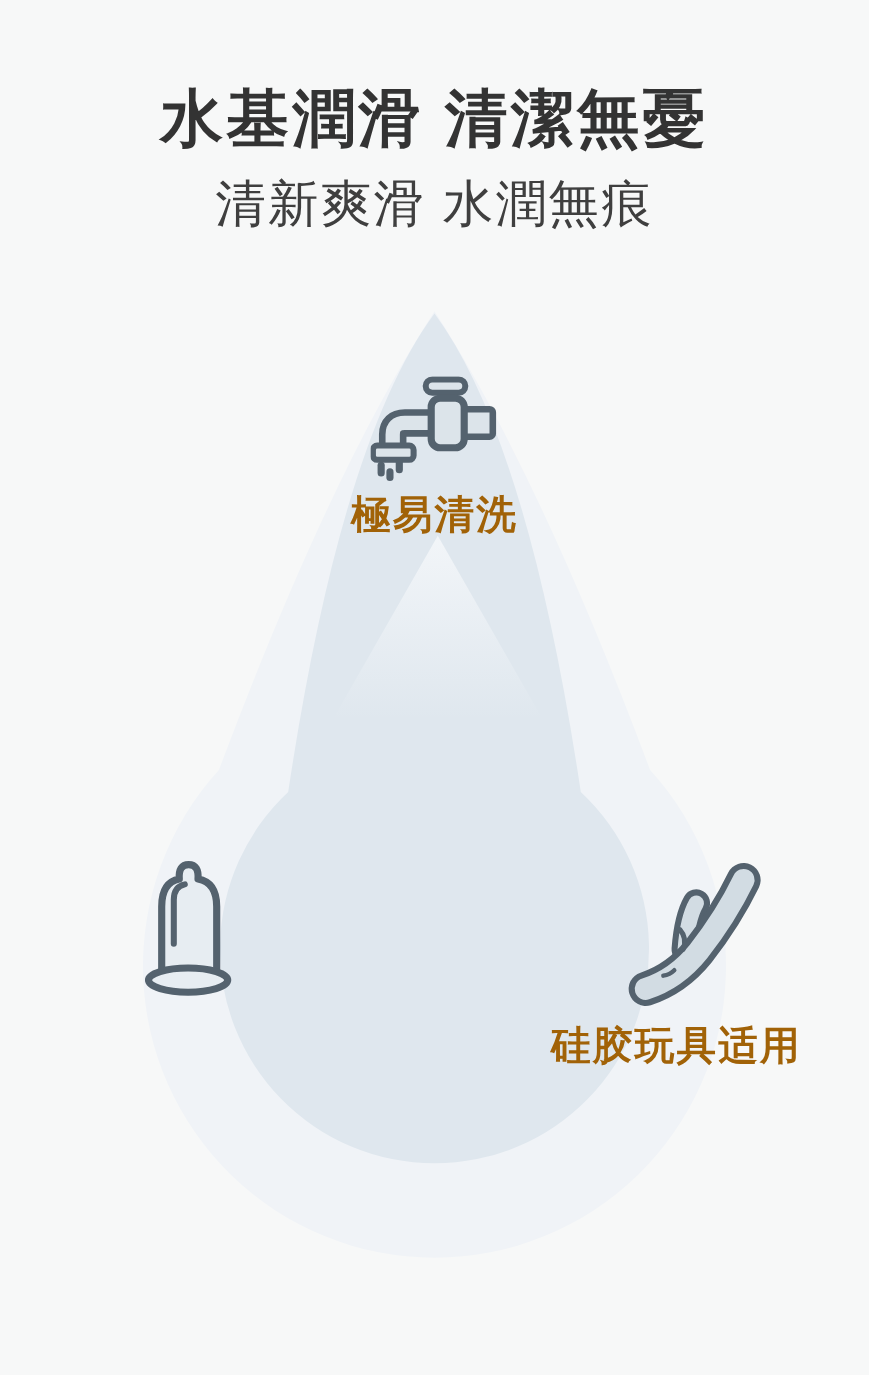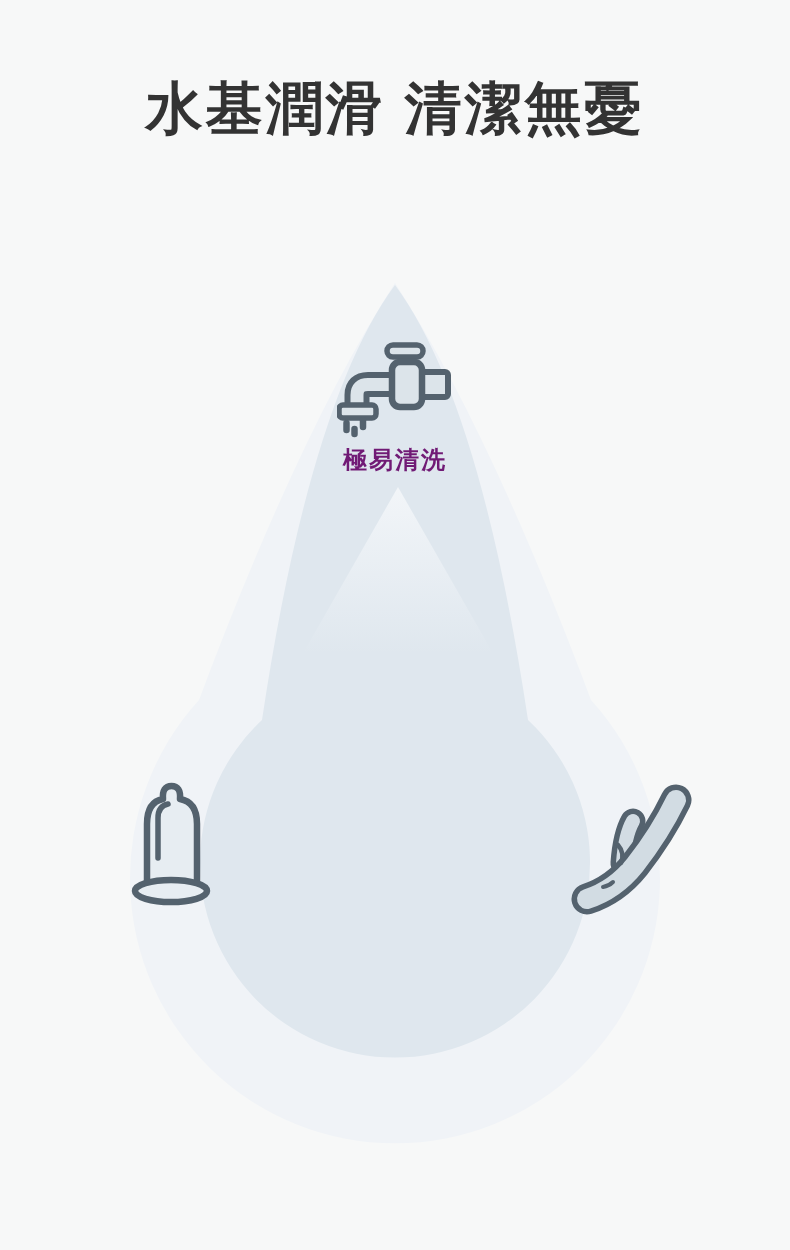--- a/index.html
+++ b/index.html
@@ -3,21 +3,21 @@
 <meta charset="utf-8">
 <style>
   html,body{margin:0;padding:0;}
   body{background:#f7f8f8;font-family:"Liberation Sans", sans-serif;}
   .page{position:relative;width:790px;height:1250px;margin:0 auto;background:#f7f8f8;overflow:hidden;}
   .drop-layer{position:absolute;left:0;top:0;width:790px;height:1250px;display:block;}
   .page-title{position:absolute;top:76px;left:0;width:790px;text-align:center;
     font-size:57px;font-weight:700;color:#333333;letter-spacing:3px;line-height:1.15;}
   .page-subtitle{position:absolute;top:158px;left:0;width:790px;text-align:center;
     font-size:46px;font-weight:300;color:#3f3f3f;letter-spacing:2px;line-height:1.2;}
-  .feature-label{position:absolute;font-size:24px;font-weight:700;color:#701a75;
+  .feature-label{position:absolute;font-size:36px;font-weight:700;color:#a16207;
     letter-spacing:2px;text-align:center;line-height:1.2;}
   .label-clean{top:446px;left:0;width:790px;}
   .label-latex{top:929px;left:37px;width:280px;}
   .label-toy{top:929px;left:475px;width:280px;}
   .icon-svg{position:absolute;display:block;}
   .faucet-pos{left:337px;top:342px;}
   .condom-pos{left:130px;top:780px;}
   .toy-pos{left:565px;top:783px;}
 </style>
 </head>
@@ -31,20 +31,21 @@
         <stop offset="0" stop-opacity="0.95" stop-color="#f3f6f9"></stop>
         <stop offset="1" stop-opacity="0" stop-color="#f3f6f9"></stop>
       </linearGradient>
     </defs>
     <path d="M395,283 Q490,430 591,700 A265,265 0 1 1 199,700 Q300,430 395,283 Z" fill="#f0f3f7"></path>
     <path d="M395,285 Q480,400 528,720 A195,195 0 1 1 262,720 Q310,400 395,285 Z" fill="#dfe7ee"></path>
     <polygon fill="url(#glow-grad)" points="398,487 302,655 494,655"></polygon>
   </svg>
 
   <div class="page-title">水基潤滑 清潔無憂</div>
+  <div class="page-subtitle">清新爽滑 水潤無痕</div>
 
   <svg class="icon-svg faucet-pos" width="116" height="96" viewBox="0 0 116 96">
     <g fill="none" stroke-linecap="round" stroke-linejoin="round" stroke="#54626e">
 
       <path d="M62,42.5 L31,42.5 Q20,42.5 20,53 L20,64" stroke-width="25" stroke-linecap="butt"></path>
 
       <path d="M62,42.5 L31,42.5 Q20,42.5 20,53 L20,64" stroke-width="13" stroke-linecap="butt" stroke="#dce4ea"></path>
 
       <rect x="2" y="63" width="37" height="13" rx="4" stroke-width="5.5" fill="#dce4ea"></rect>
 
@@ -81,14 +82,15 @@
       <path d="M58,80 Q60,52 68,38" stroke-width="14" stroke="#d2dce3"></path>
 
       <path d="M22,116 Q50,107 70,82 Q95,50 111,17" stroke-width="31"></path>
       <path d="M22,116 Q50,107 70,82 Q95,50 111,17" stroke-width="20" stroke="#d2dce3"></path>
 
       <path d="M53,62 Q60,70 56,80" stroke-width="4.5"></path>
 
       <path d="M38,104 Q44,103 48,99" stroke-width="4"></path>
     </g>
   </svg>
+  <div class="feature-label label-toy">硅胶玩具适用</div>
 
 </div>
 
 </body></html>

